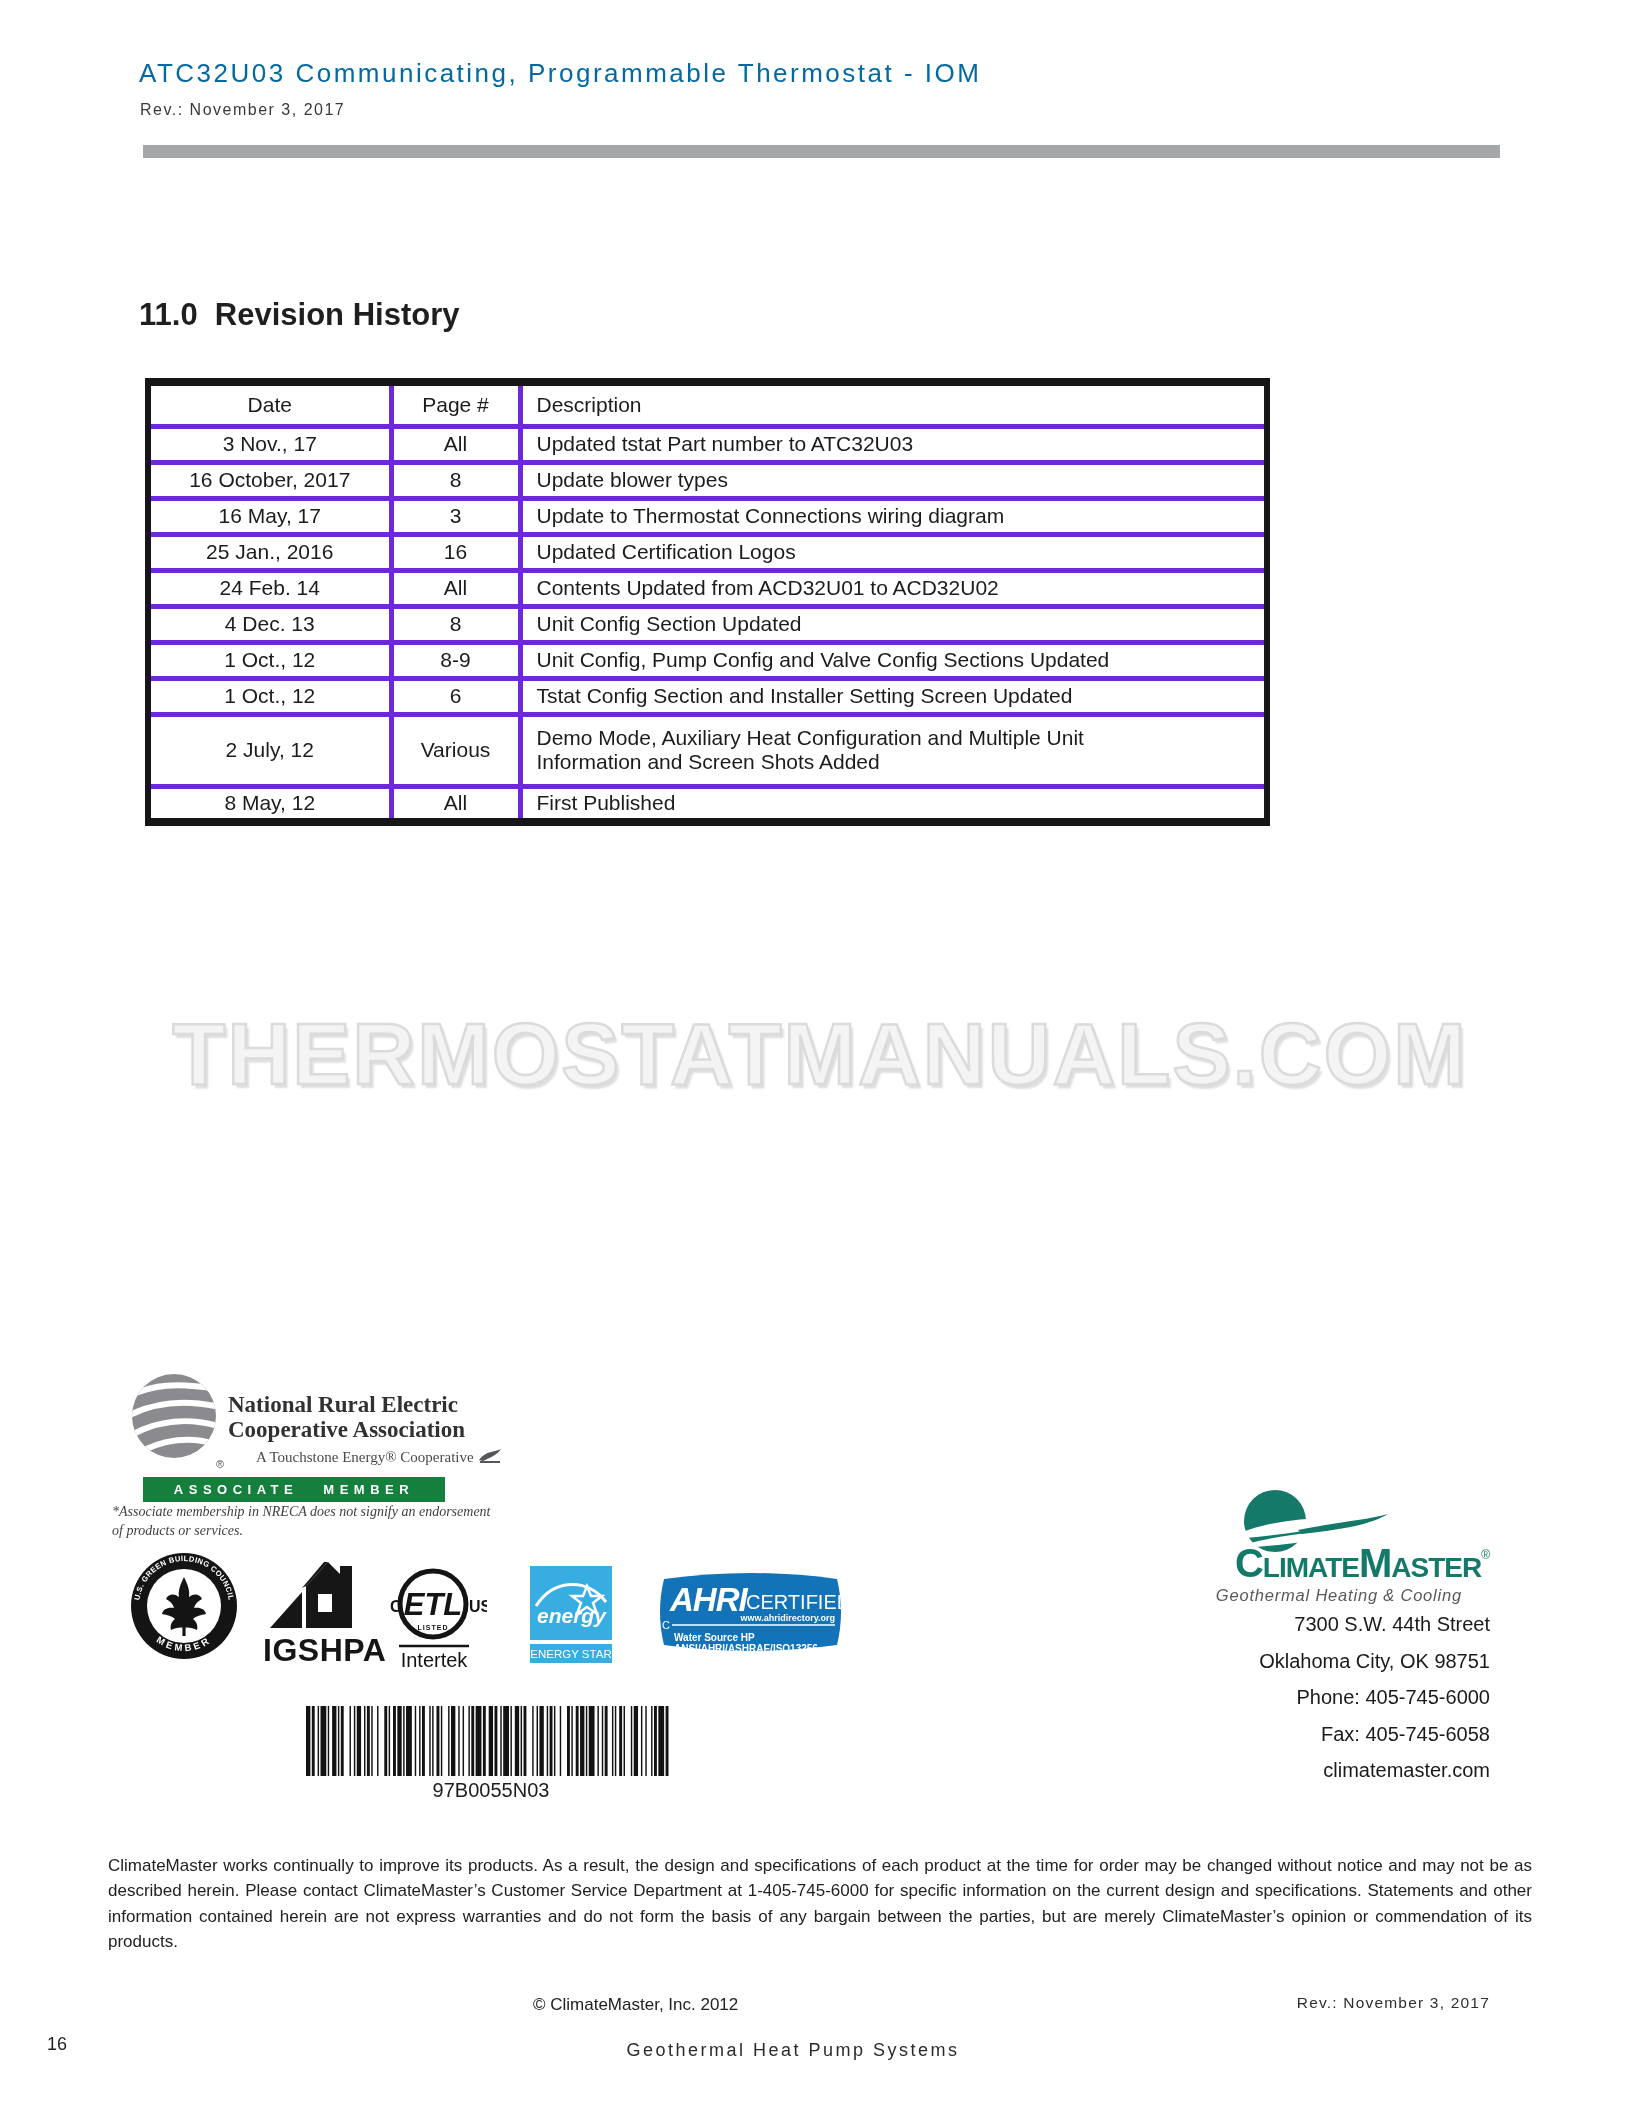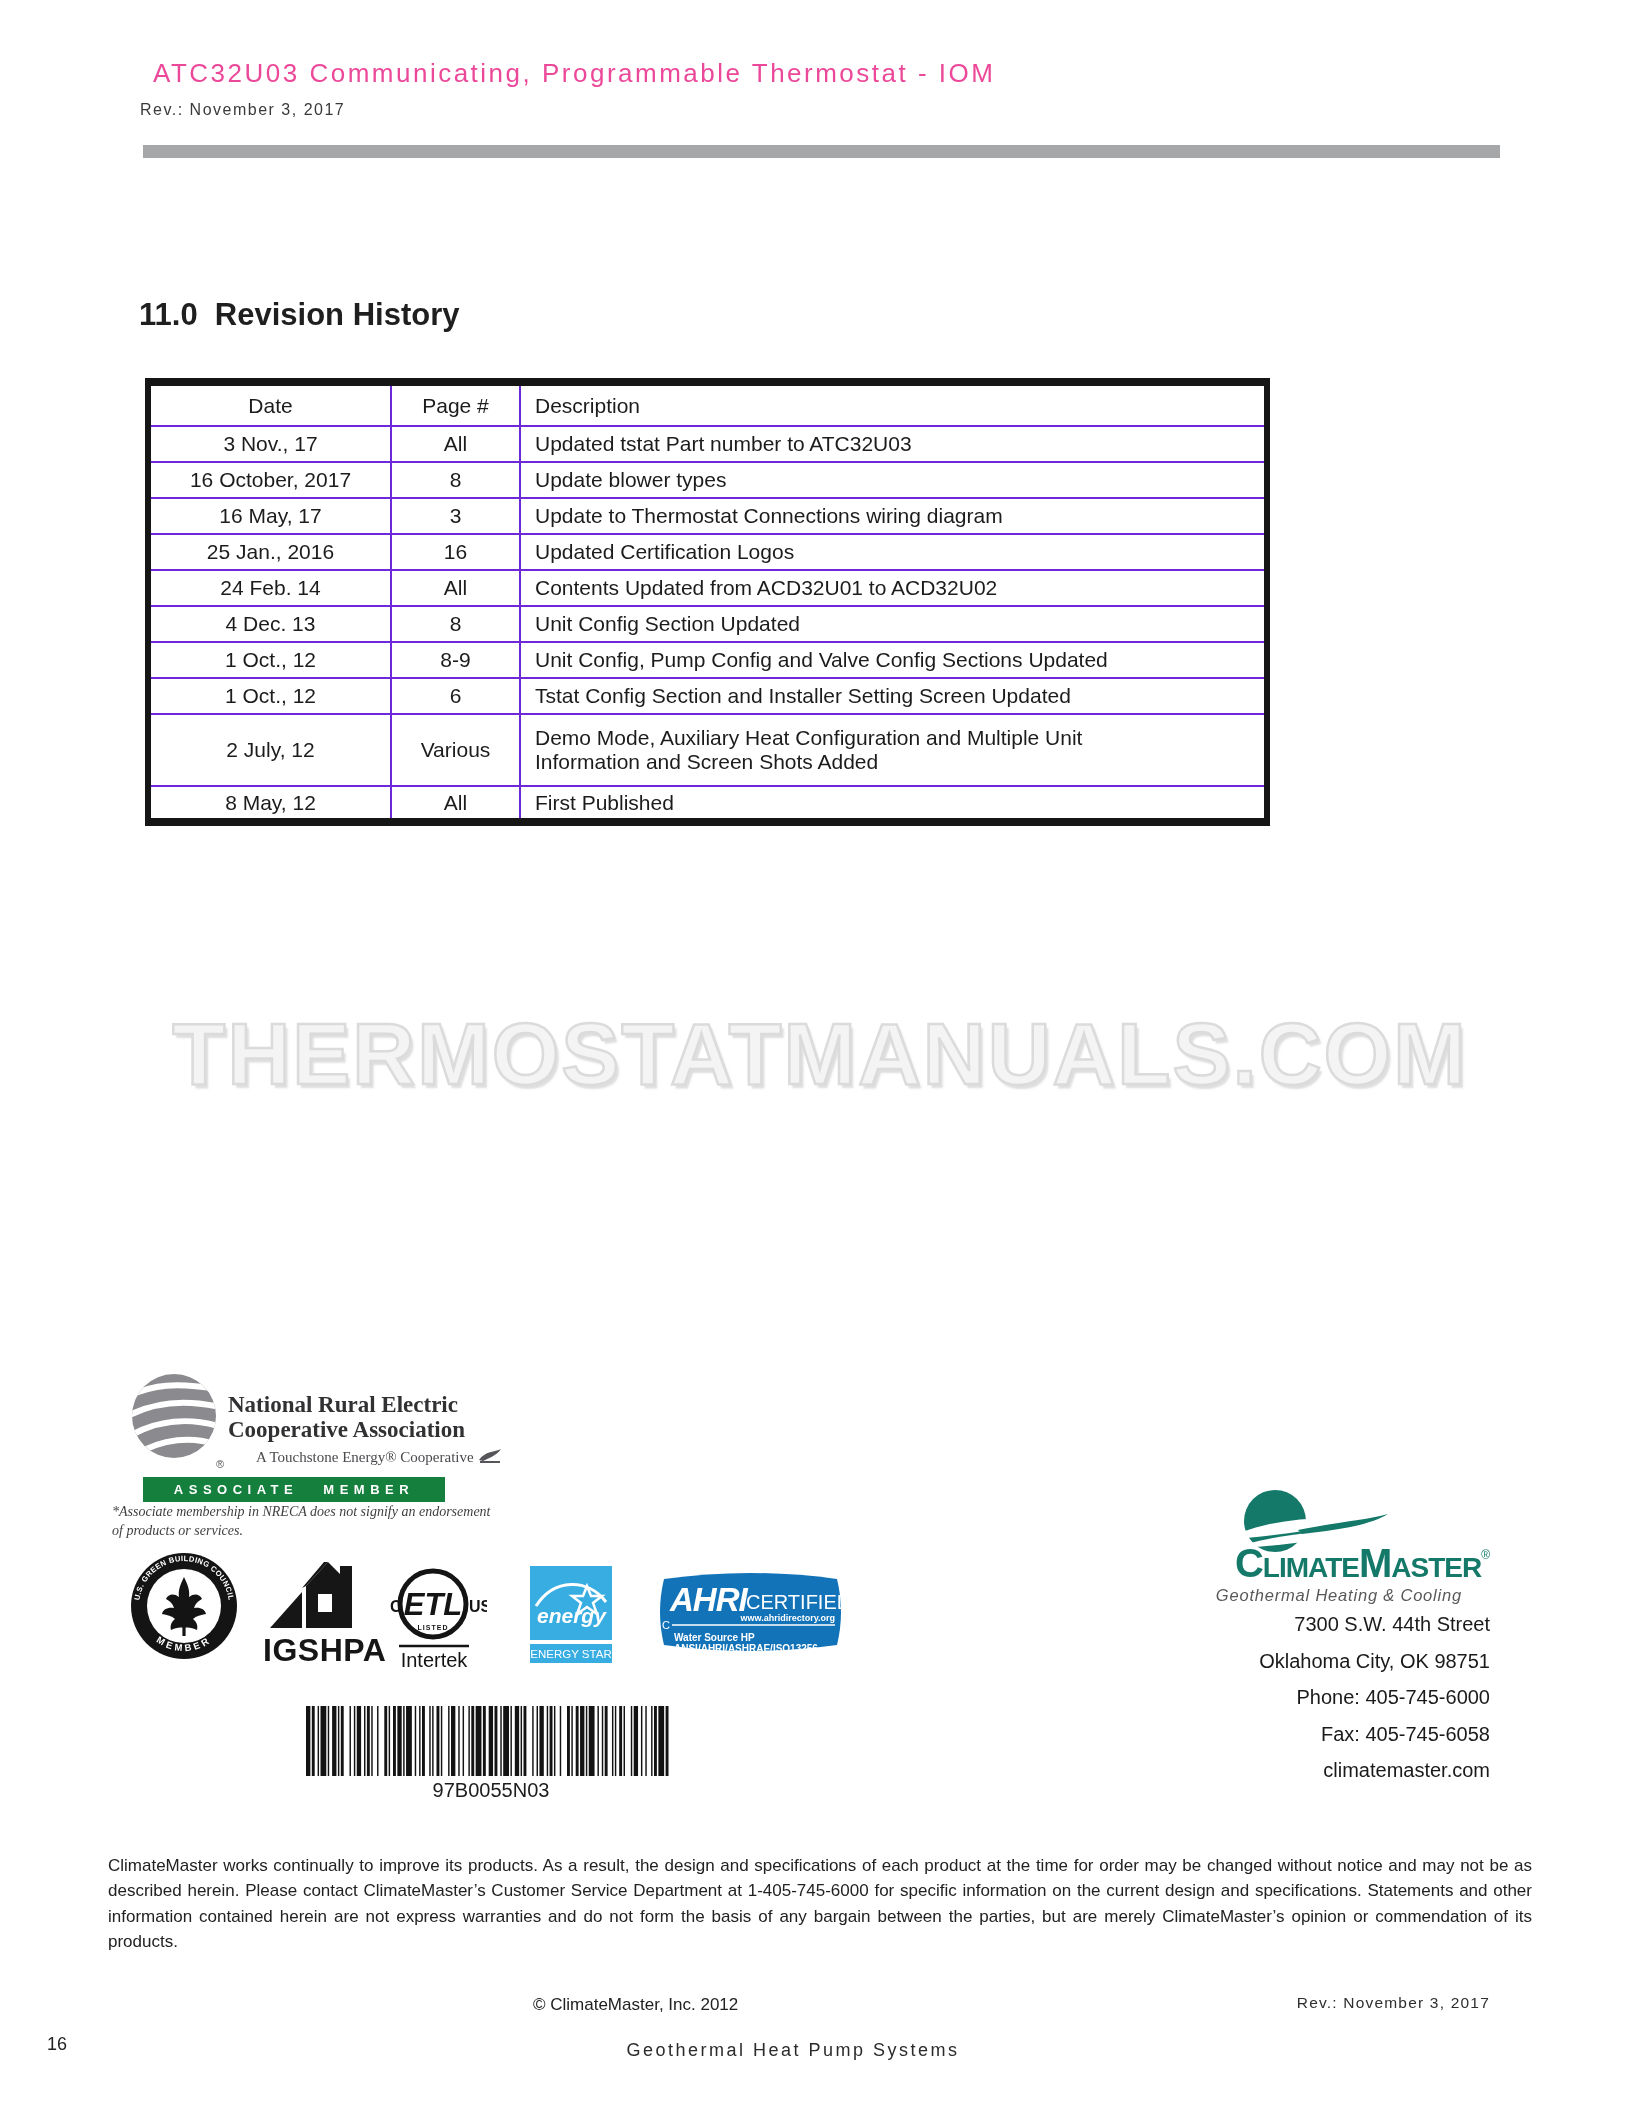--- a/index.html
+++ b/index.html
@@ -1,32 +1,32 @@
 <!DOCTYPE html>
 <html><head>
 <meta charset="utf-8">
 <style>
   html,body{margin:0;padding:0;background:#ffffff;}
   .page{position:relative;width:1632px;height:2112px;background:#ffffff;overflow:hidden;
         font-family:"Liberation Sans",sans-serif;color:#1c1c1c;}
   .abs{position:absolute;}
 
   
-  .doc-title{left:153px;top:58px;font-size:26px;font-weight:500;letter-spacing:2.5px;color:#ec4899;white-space:nowrap;}
+  .doc-title{left:139px;top:58px;font-size:26px;font-weight:500;letter-spacing:2.5px;color:#0369a1;white-space:nowrap;}
   .doc-rev{left:140px;top:101px;font-size:16px;letter-spacing:1.5px;color:#3a3a3a;white-space:nowrap;}
   .gray-bar{left:143px;top:145px;width:1357px;height:13px;background:#a6a7a9;}
 
   
   .section-title{left:139px;top:297px;font-size:31px;font-weight:bold;color:#1f1f1f;white-space:pre;}
 
   
   table.rev{position:absolute;left:145px;top:378px;width:1125px;border-collapse:collapse;
             border:6px solid #161616;border-top-width:8px;border-bottom-width:8px;
             font-size:21px;color:#1c1c1c;background:#fff;}
-  table.rev th,table.rev td{border:2px solid #6d28d9;padding:2px 6px;font-weight:normal;vertical-align:middle;}
+  table.rev th,table.rev td{border:5px solid #6d28d9;padding:2px 6px;font-weight:normal;vertical-align:middle;}
   table.rev .c{text-align:center;}
   table.rev .l{text-align:left;padding-left:14px;white-space:pre-line;}
   tr.hd{height:44px;}
   tr.r{height:36px;}
   tr.tall{height:72px;}
 
   
   .watermark{left:120px;top:1004px;width:1400px;text-align:center;font-weight:bold;font-size:87px;
              letter-spacing:2px;white-space:nowrap;color:#f4f4f4;
              -webkit-text-stroke:2.5px #dbdbdb;text-shadow:3px 4px 2px rgba(190,190,190,0.5);}

